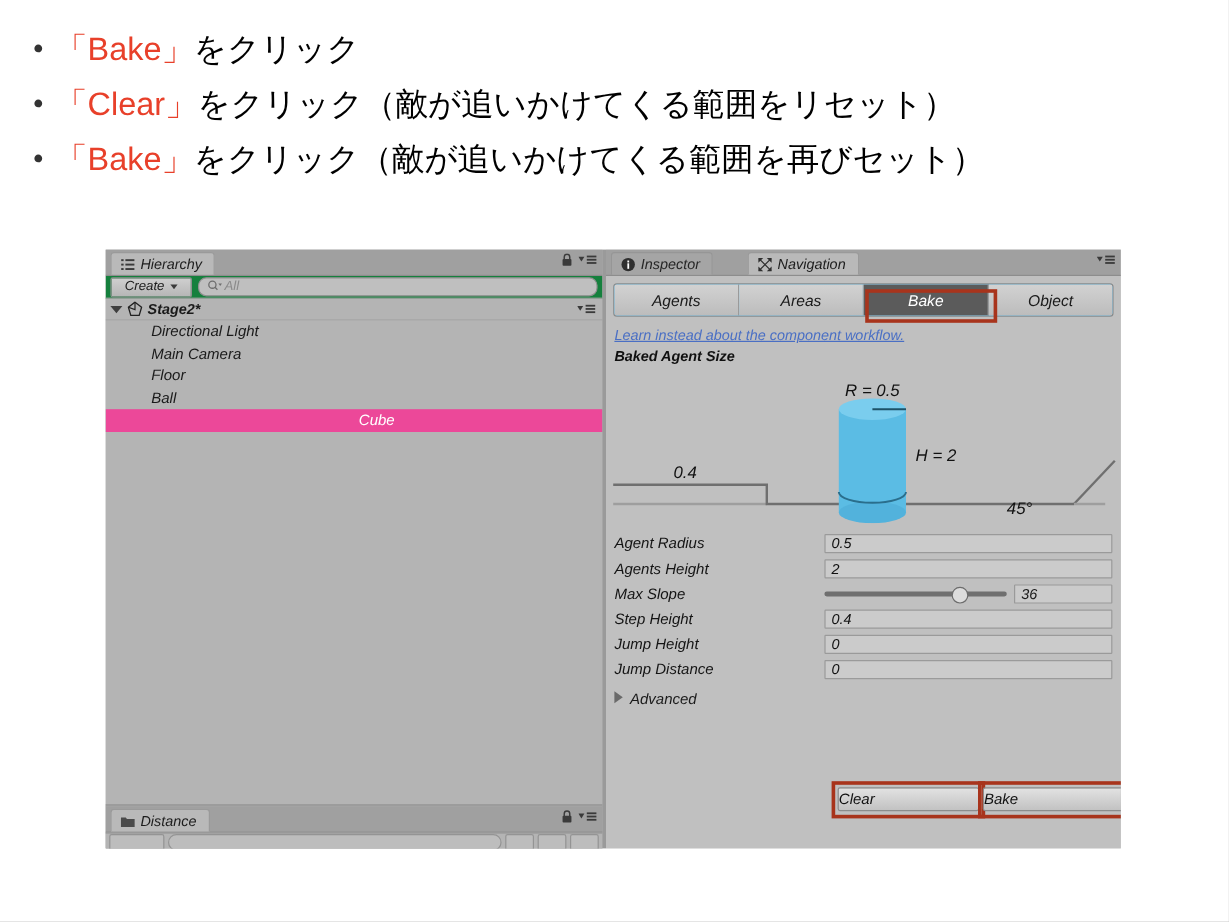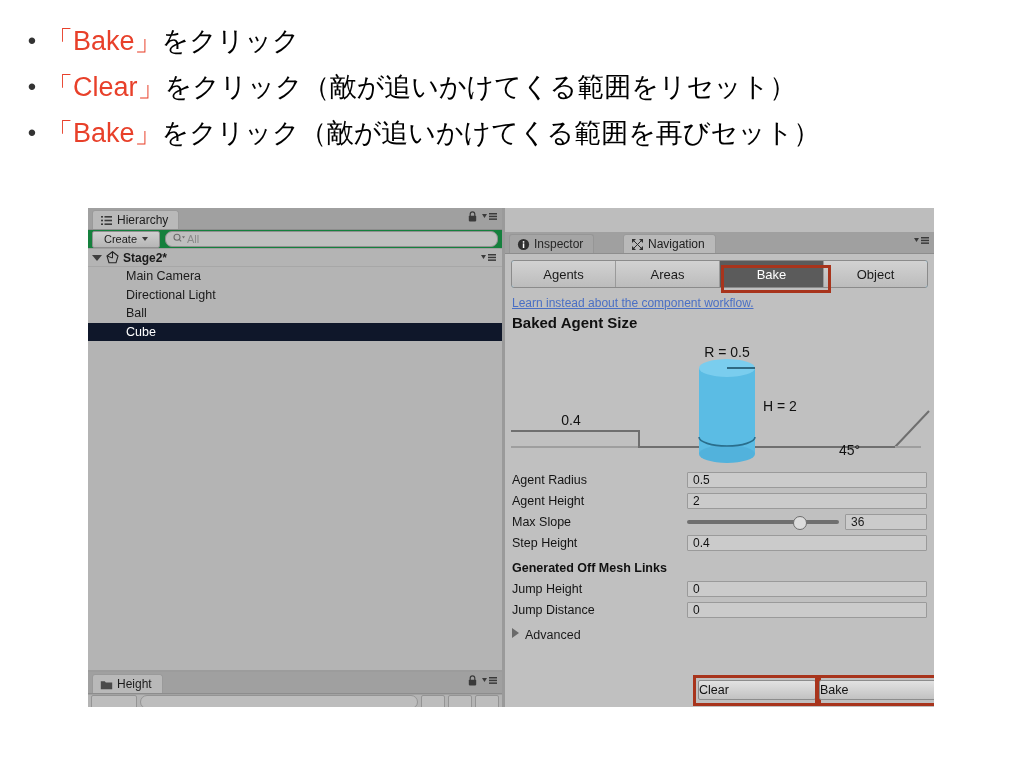--- a/index.html
+++ b/index.html
@@ -25,31 +25,31 @@
   .bullet-text{white-space:nowrap;}
   .hl{color:#e8402a;}
 
   
   .editor{
     position:absolute;left:88px;top:208px;
     width:846px;height:499px;
     background:#bdbdbd;
     font-size:12px;color:#1a1a1a;
     overflow:hidden;
+    font-style:italic;
   }
 
   
   .left-col{
     position:absolute;left:0;top:0;width:414px;height:499px;
     background:#b4b4b4;
   }
   .right-col{
     position:absolute;left:417px;top:0;width:429px;height:499px;
     background:#c0c0c0;
-    margin-top:24px;
   }
   .col-split{
     position:absolute;left:414px;top:0;width:3px;height:499px;
     background:#9a9a9a;
   }
 
   
   .tabbar{
     position:relative;height:21px;
     background:#a0a0a0;
@@ -109,21 +109,21 @@
   }
   .tri-down{width:0;height:0;border-left:5px solid transparent;border-right:5px solid transparent;border-top:6px solid #3e3e3e;}
   .unity-logo{width:13px;height:13px;}
   .row-menu{position:absolute;right:5px;top:3px;}
 
   .hier-list{background:#b4b4b4;}
   .hier-item{
     height:18.5px;line-height:18.5px;
     padding-left:38px;font-size:12.5px;color:#1a1a1a;
   }
-  .hier-item.selected{background:#0f172a;color:#ffffff;}
+  .hier-item.selected{background:#ec4899;color:#ffffff;text-align:center;}
 
   
   .project-panel{
     position:absolute;left:0;bottom:0;width:414px;height:35px;
     background:#b4b4b4;border-top:2px solid #9c9c9c;
   }
   .proj-toolbar{
     position:relative;height:14px;
     background:#b4b4b4;border-top:1px solid #a2a2a2;
     display:flex;align-items:center;padding:0 3px;gap:3px;
@@ -152,21 +152,21 @@
     position:absolute;
     border:3px solid #a8341c;
     box-sizing:border-box;
     pointer-events:none;
   }
 
   .learn-link{
     margin:8px 0 0 7px;font-size:12px;color:#4a6fc4;
     text-decoration:underline;
   }
-  .section-title{margin:4px 0 0 7px;font-size:15px;font-weight:bold;color:#101010;}
+  .section-title{margin:4px 0 0 7px;font-size:12px;font-weight:bold;color:#101010;}
 
   
   .diagram{position:relative;margin:4px 4px 0 4px;height:128px;}
 
   
   .props{margin:6px 7px 0 7px;}
   .prow{height:21px;display:flex;align-items:center;}
   .plabel{width:175px;flex:0 0 175px;font-size:12.5px;color:#141414;}
   .pfield{
     flex:1;height:16px;
@@ -300,35 +300,36 @@
         <svg viewBox="0 0 16 11" width="16" height="11">
           <path d="M0 3 L5 3 L2.5 7 Z" fill="#3a3a3a"></path>
           <rect x="7" y="2" width="8" height="1.5" fill="#3a3a3a"></rect>
           <rect x="7" y="4.7" width="8" height="1.5" fill="#3a3a3a"></rect>
           <rect x="7" y="7.4" width="8" height="1.5" fill="#3a3a3a"></rect>
         </svg>
       </span>
     </div>
 
     <div class="hier-list">
+      <div class="hier-item"><span>Directional Light</span></div>
       <div class="hier-item"><span>Main Camera</span></div>
-      <div class="hier-item"><span>Directional Light</span></div>
+      <div class="hier-item"><span>Floor</span></div>
       <div class="hier-item"><span>Ball</span></div>
       <div class="hier-item selected"><span>Cube</span></div>
     </div>
 
     <div class="project-panel">
       <div class="tabbar" style="background:#a0a0a0;">
         <div class="tab" style="left:4px;">
           <span class="tab-icon">
             <svg viewBox="0 0 13 13" width="13" height="13">
               <path d="M0.8 3.3 h4 l1 1.3 h6.4 v6.6 h-11.4 Z" fill="#4a4a4a"></path>
             </svg>
           </span>
-          <span>Height</span>
+          <span>Distance</span>
         </div>
         <div class="panel-ctrls">
           <span class="icon-lock">
             <svg viewBox="0 0 9 11" width="9" height="11">
               <path d="M2.2 5 V3.2 a2.3 2.3 0 0 1 4.6 0 V5" fill="none" stroke="#3a3a3a" stroke-width="1.2"></path>
               <rect x="0.8" y="4.8" width="7.4" height="5.6" rx="0.8" fill="#3a3a3a"></rect>
             </svg>
           </span>
           <span class="icon-menu">
             <svg viewBox="0 0 16 11" width="16" height="11">
@@ -433,40 +434,39 @@
         <text x="330" y="120" font-family="Liberation Sans, sans-serif" font-size="14" fill="#111">45°</text>
       </svg>
     </div>
 
     <div class="props">
       <div class="prow">
         <div class="plabel">Agent Radius</div>
         <div class="pfield">0.5</div>
       </div>
       <div class="prow">
-        <div class="plabel">Agent Height</div>
+        <div class="plabel">Agents Height</div>
         <div class="pfield">2</div>
       </div>
       <div class="prow">
         <div class="plabel">Max Slope</div>
         <div class="slider-wrap">
           <div class="slider-track">
             <div class="slider-line"></div>
             <div class="slider-knob"></div>
           </div>
           <div class="slider-num">36</div>
         </div>
       </div>
       <div class="prow">
         <div class="plabel">Step Height</div>
         <div class="pfield">0.4</div>
       </div>
     </div>
 
-    <div class="subhead">Generated Off Mesh Links</div>
 
     <div class="props" style="margin-top:0;">
       <div class="prow">
         <div class="plabel">Jump Height</div>
         <div class="pfield">0</div>
       </div>
       <div class="prow">
         <div class="plabel">Jump Distance</div>
         <div class="pfield">0</div>
       </div>

